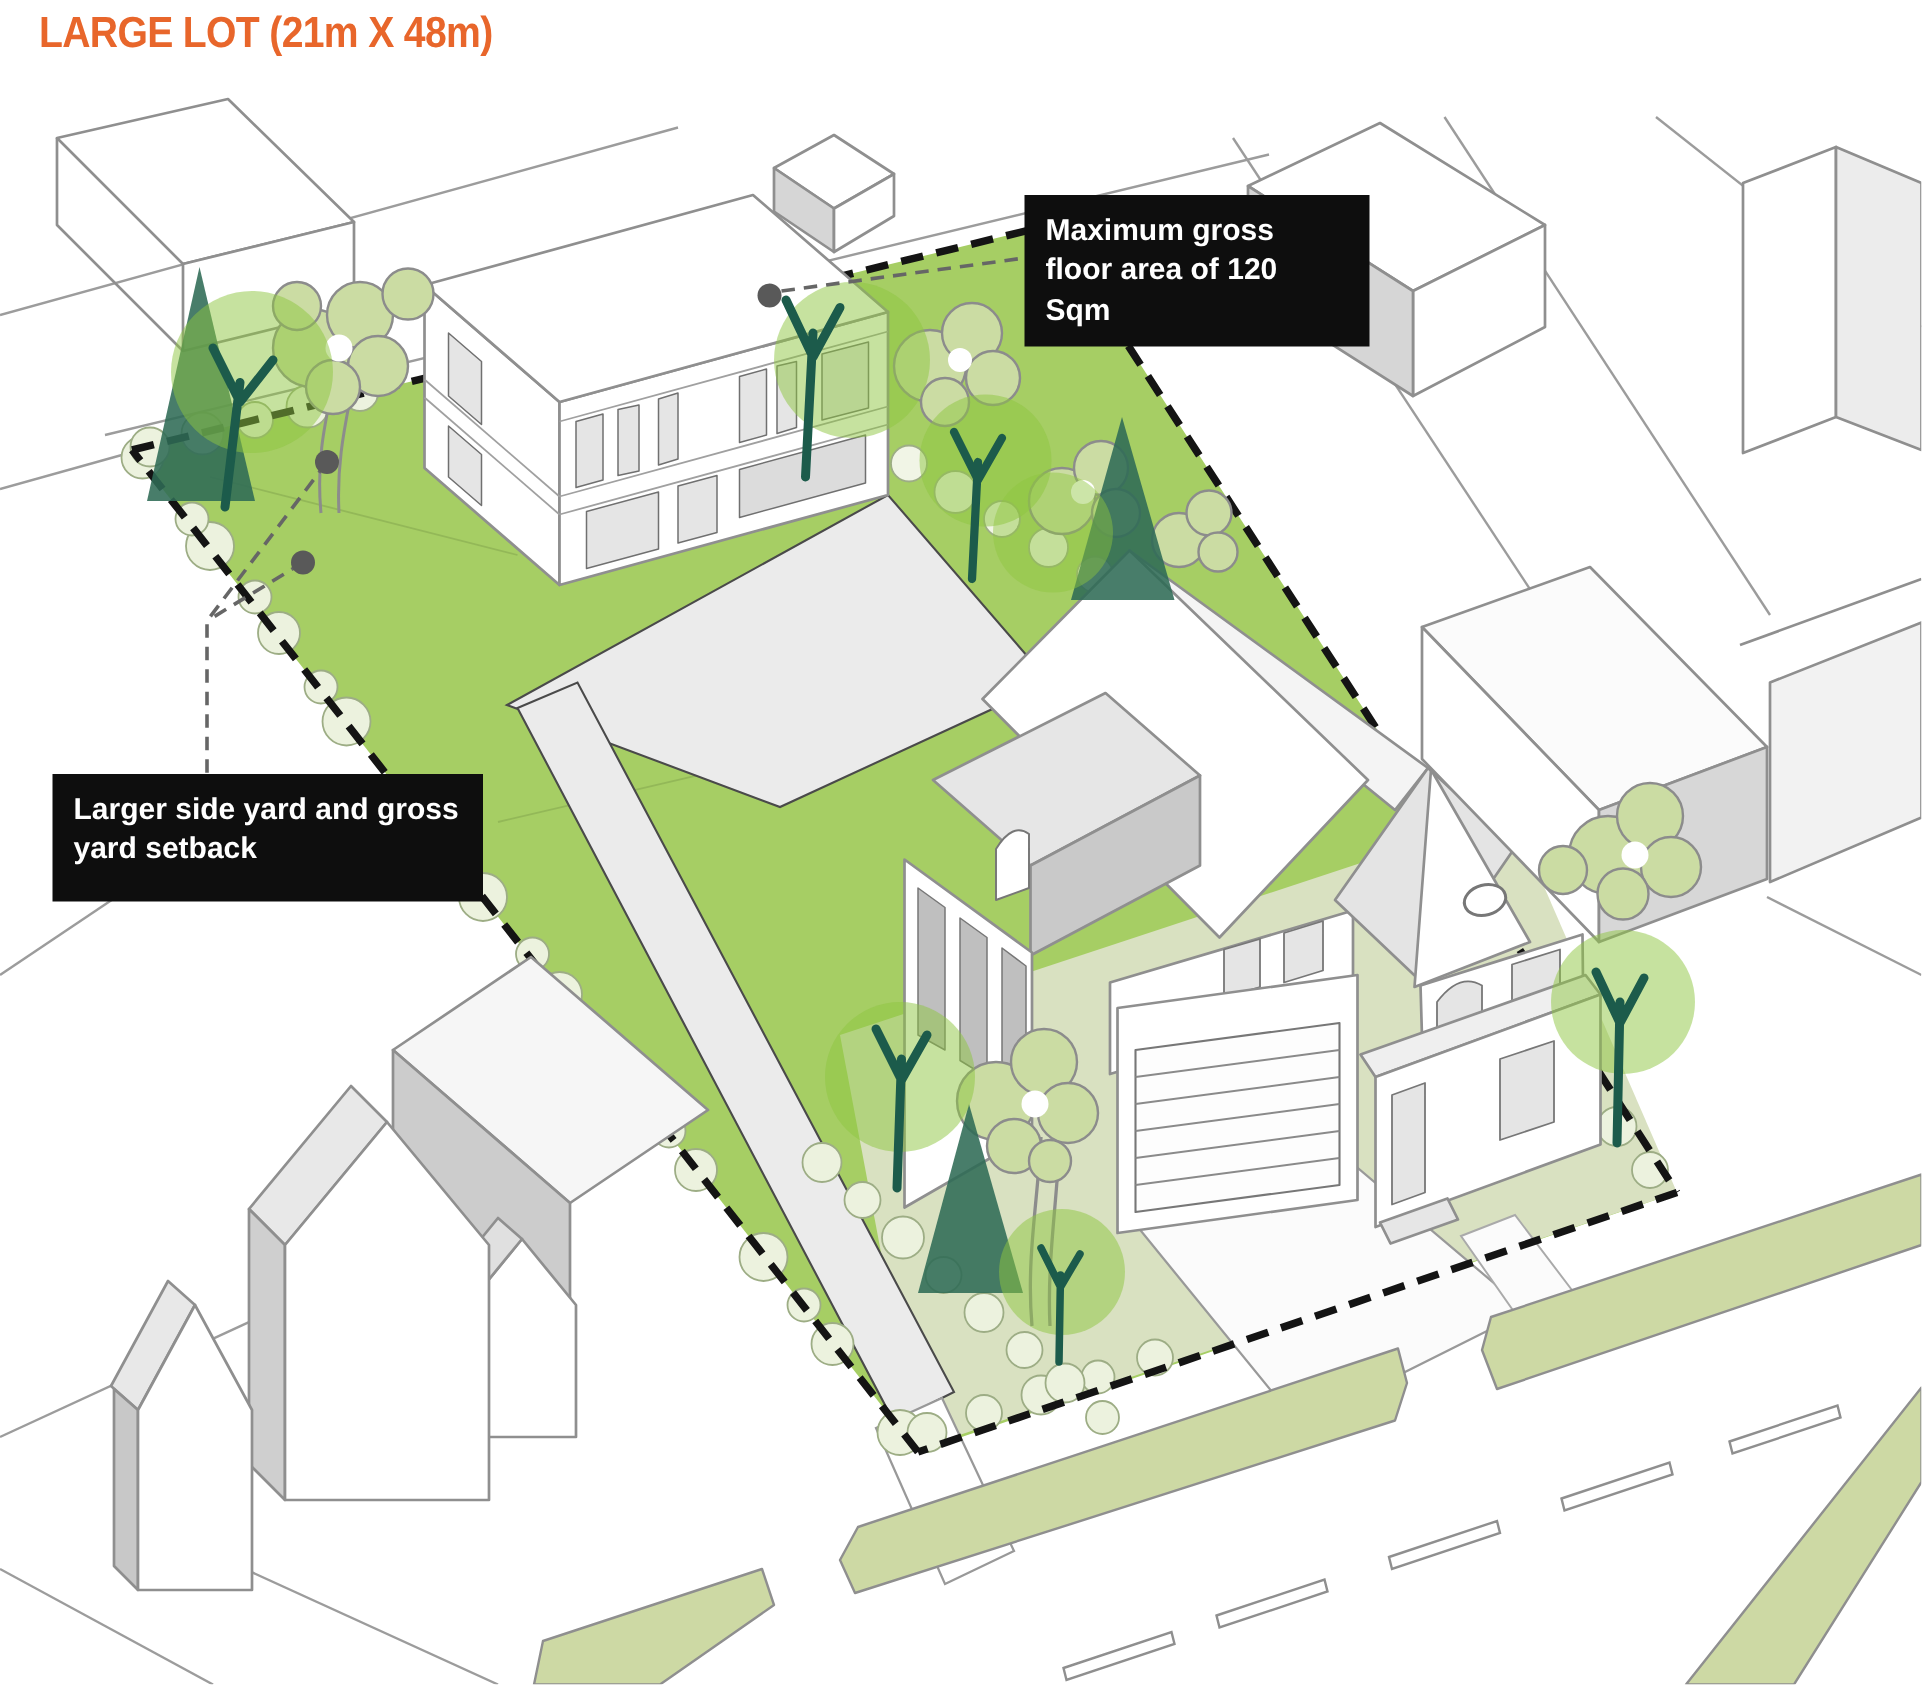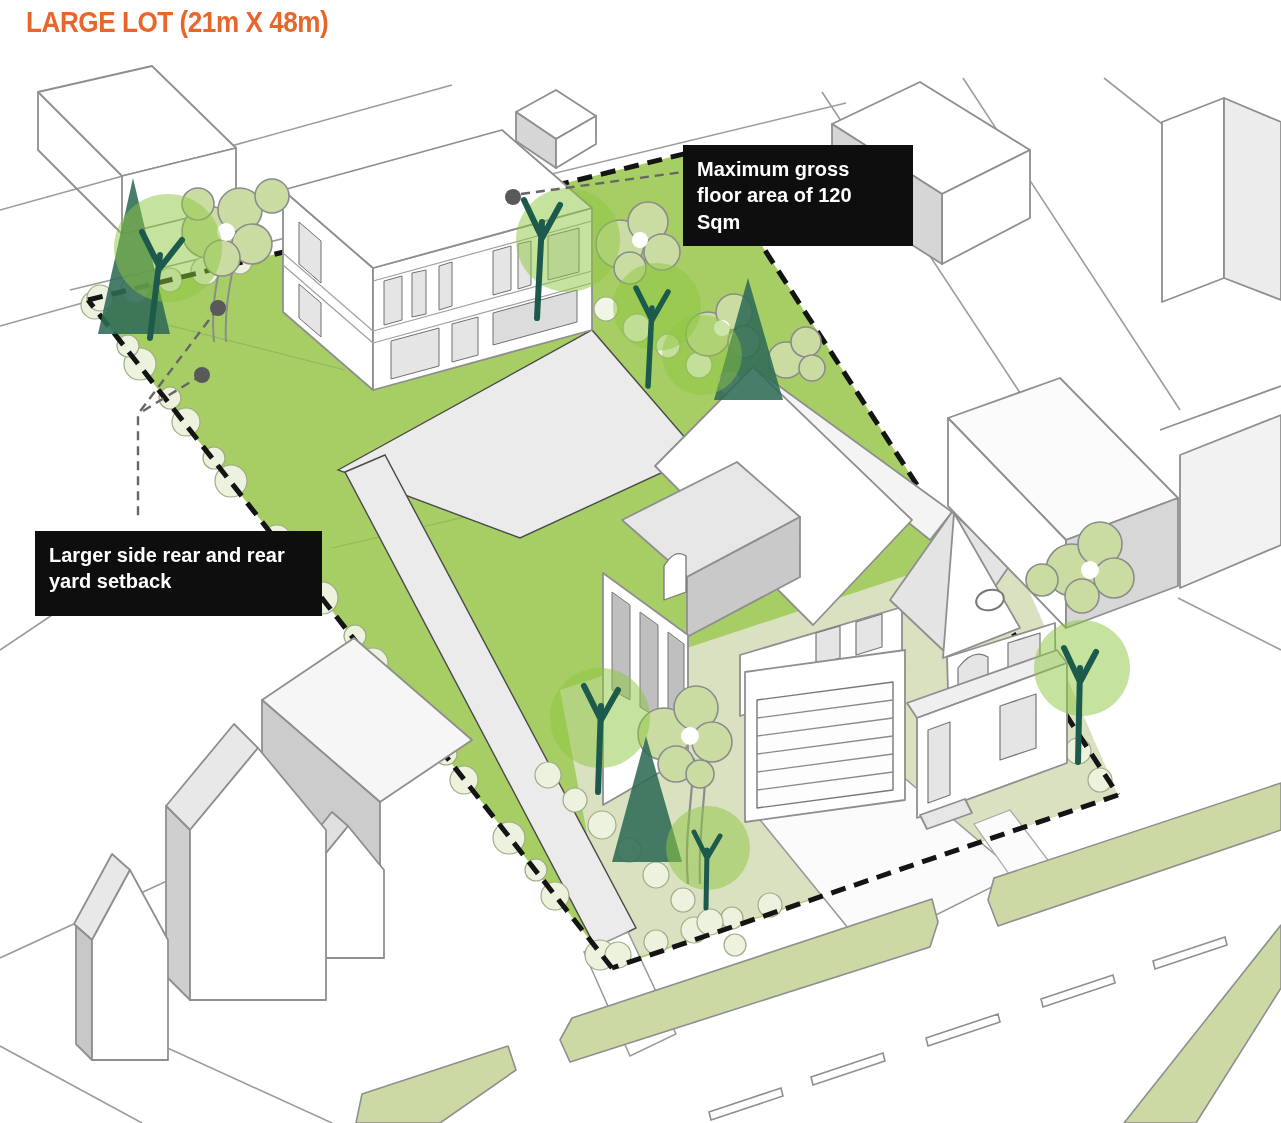--- a/index.html
+++ b/index.html
@@ -2,21 +2,21 @@
 <html style="--accent: #E8662B; --callout-bg: #0E0E0E; --callout-fg: #FFFFFF; --lawn: #A6CE64; --front-yard: #D9E1C1; --boulevard: #CDD9A4; --canopy: #8DC63F; --conifer: #2F6B55; --trunk: #1C5B4B; --olive: #CBDCA3; --hedge: #ECF2DE; --hedge-stroke: #9DAD85; --paving: #EBEBEB; --outline: #8F8F8F; --parcel-line: #9C9C9C; --boundary: #141414; --leader: #666666; --window: #E5E5E5; --wall-shade: #D6D6D6;"><head>
 <meta charset="utf-8">
 <style>
   html,body{margin:0;padding:0;background:#fff;}
   body{width:1281px;height:1123px;position:relative;font-family:"Liberation Sans",sans-serif;overflow:hidden;}
   .page-title{position:absolute;left:26px;top:6px;margin:0;font-size:29px;font-weight:700;
     color:var(--accent);letter-spacing:-.5px;transform:scaleX(.9);transform-origin:left top;white-space:nowrap;}
   .diagram{position:absolute;left:0;top:0;width:1281px;height:1123px;}
   svg{position:absolute;left:0;top:0;}
   .callout{position:absolute;background:var(--callout-bg);color:var(--callout-fg);
-    font-size:20px;font-weight:700;line-height:1.32;padding:11px 14px;box-sizing:border-box;margin-top:15px;}
+    font-size:20px;font-weight:700;line-height:1.32;padding:11px 14px;box-sizing:border-box;}
   .callout-gfa{left:683px;top:130px;width:230px;min-height:82px;}
   .callout-setback{left:35px;top:516px;width:287px;min-height:85px;}
 </style>
 </head>
 <body>
 
 <h1 class="page-title"><span>LARGE LOT (21m X 48m)</span></h1>
 
 <div class="diagram">
 <svg width="1281" height="1123" viewBox="0 0 1281 1123">
@@ -317,15 +317,15 @@
       <circle cx="218" cy="308" r="8" fill="#595959"></circle>
       <circle cx="202" cy="375" r="8" fill="#595959"></circle>
     </g>
   </g>
 </svg>
 
   <div class="callout callout-gfa">
     <span>Maximum gross floor area of 120 Sqm</span>
   </div>
   <div class="callout callout-setback">
-    <span>Larger side rear and rear yard setback</span>
+    <span>Larger side yard and gross yard setback</span>
   </div>
 </div>
 
 </body></html>

